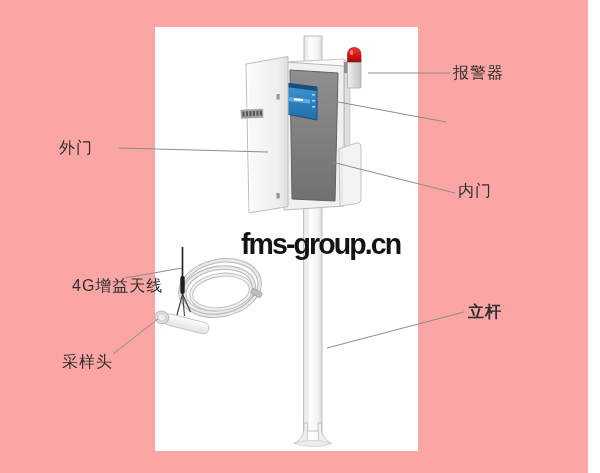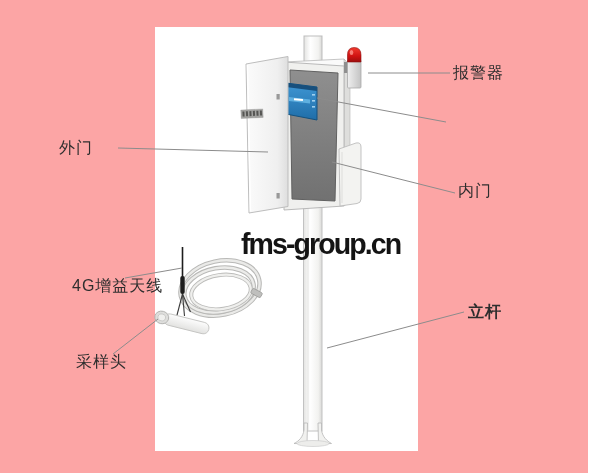--- a/index.html
+++ b/index.html
@@ -162,17 +162,17 @@
       <line x1="125" y1="278" x2="182" y2="268"></line>
       <line x1="113" y1="354" x2="158" y2="319"></line>
       <line x1="327" y1="348" x2="464" y2="312"></line>
     </g>
   </svg>
 
   <div class="label" style="left:453px;top:64px;">报警器</div>
   <div class="label" style="left:59px;top:139px;">外门</div>
   <div class="label" style="left:458px;top:182px;">内门</div>
   <div class="label" style="left:32px;top:277px;margin-left:40px;">4G增益天线</div>
-  <div class="label" style="left:76px;top:353px;">采样头</div>
+  <div class="label" style="left:62px;top:353px;">采样头</div>
   <div class="label" style="left:468px;top:303px;font-weight:bold;">立杆</div>
 
   <div id="watermark">fms-group.cn</div>
 </div>
 
 </body></html>

